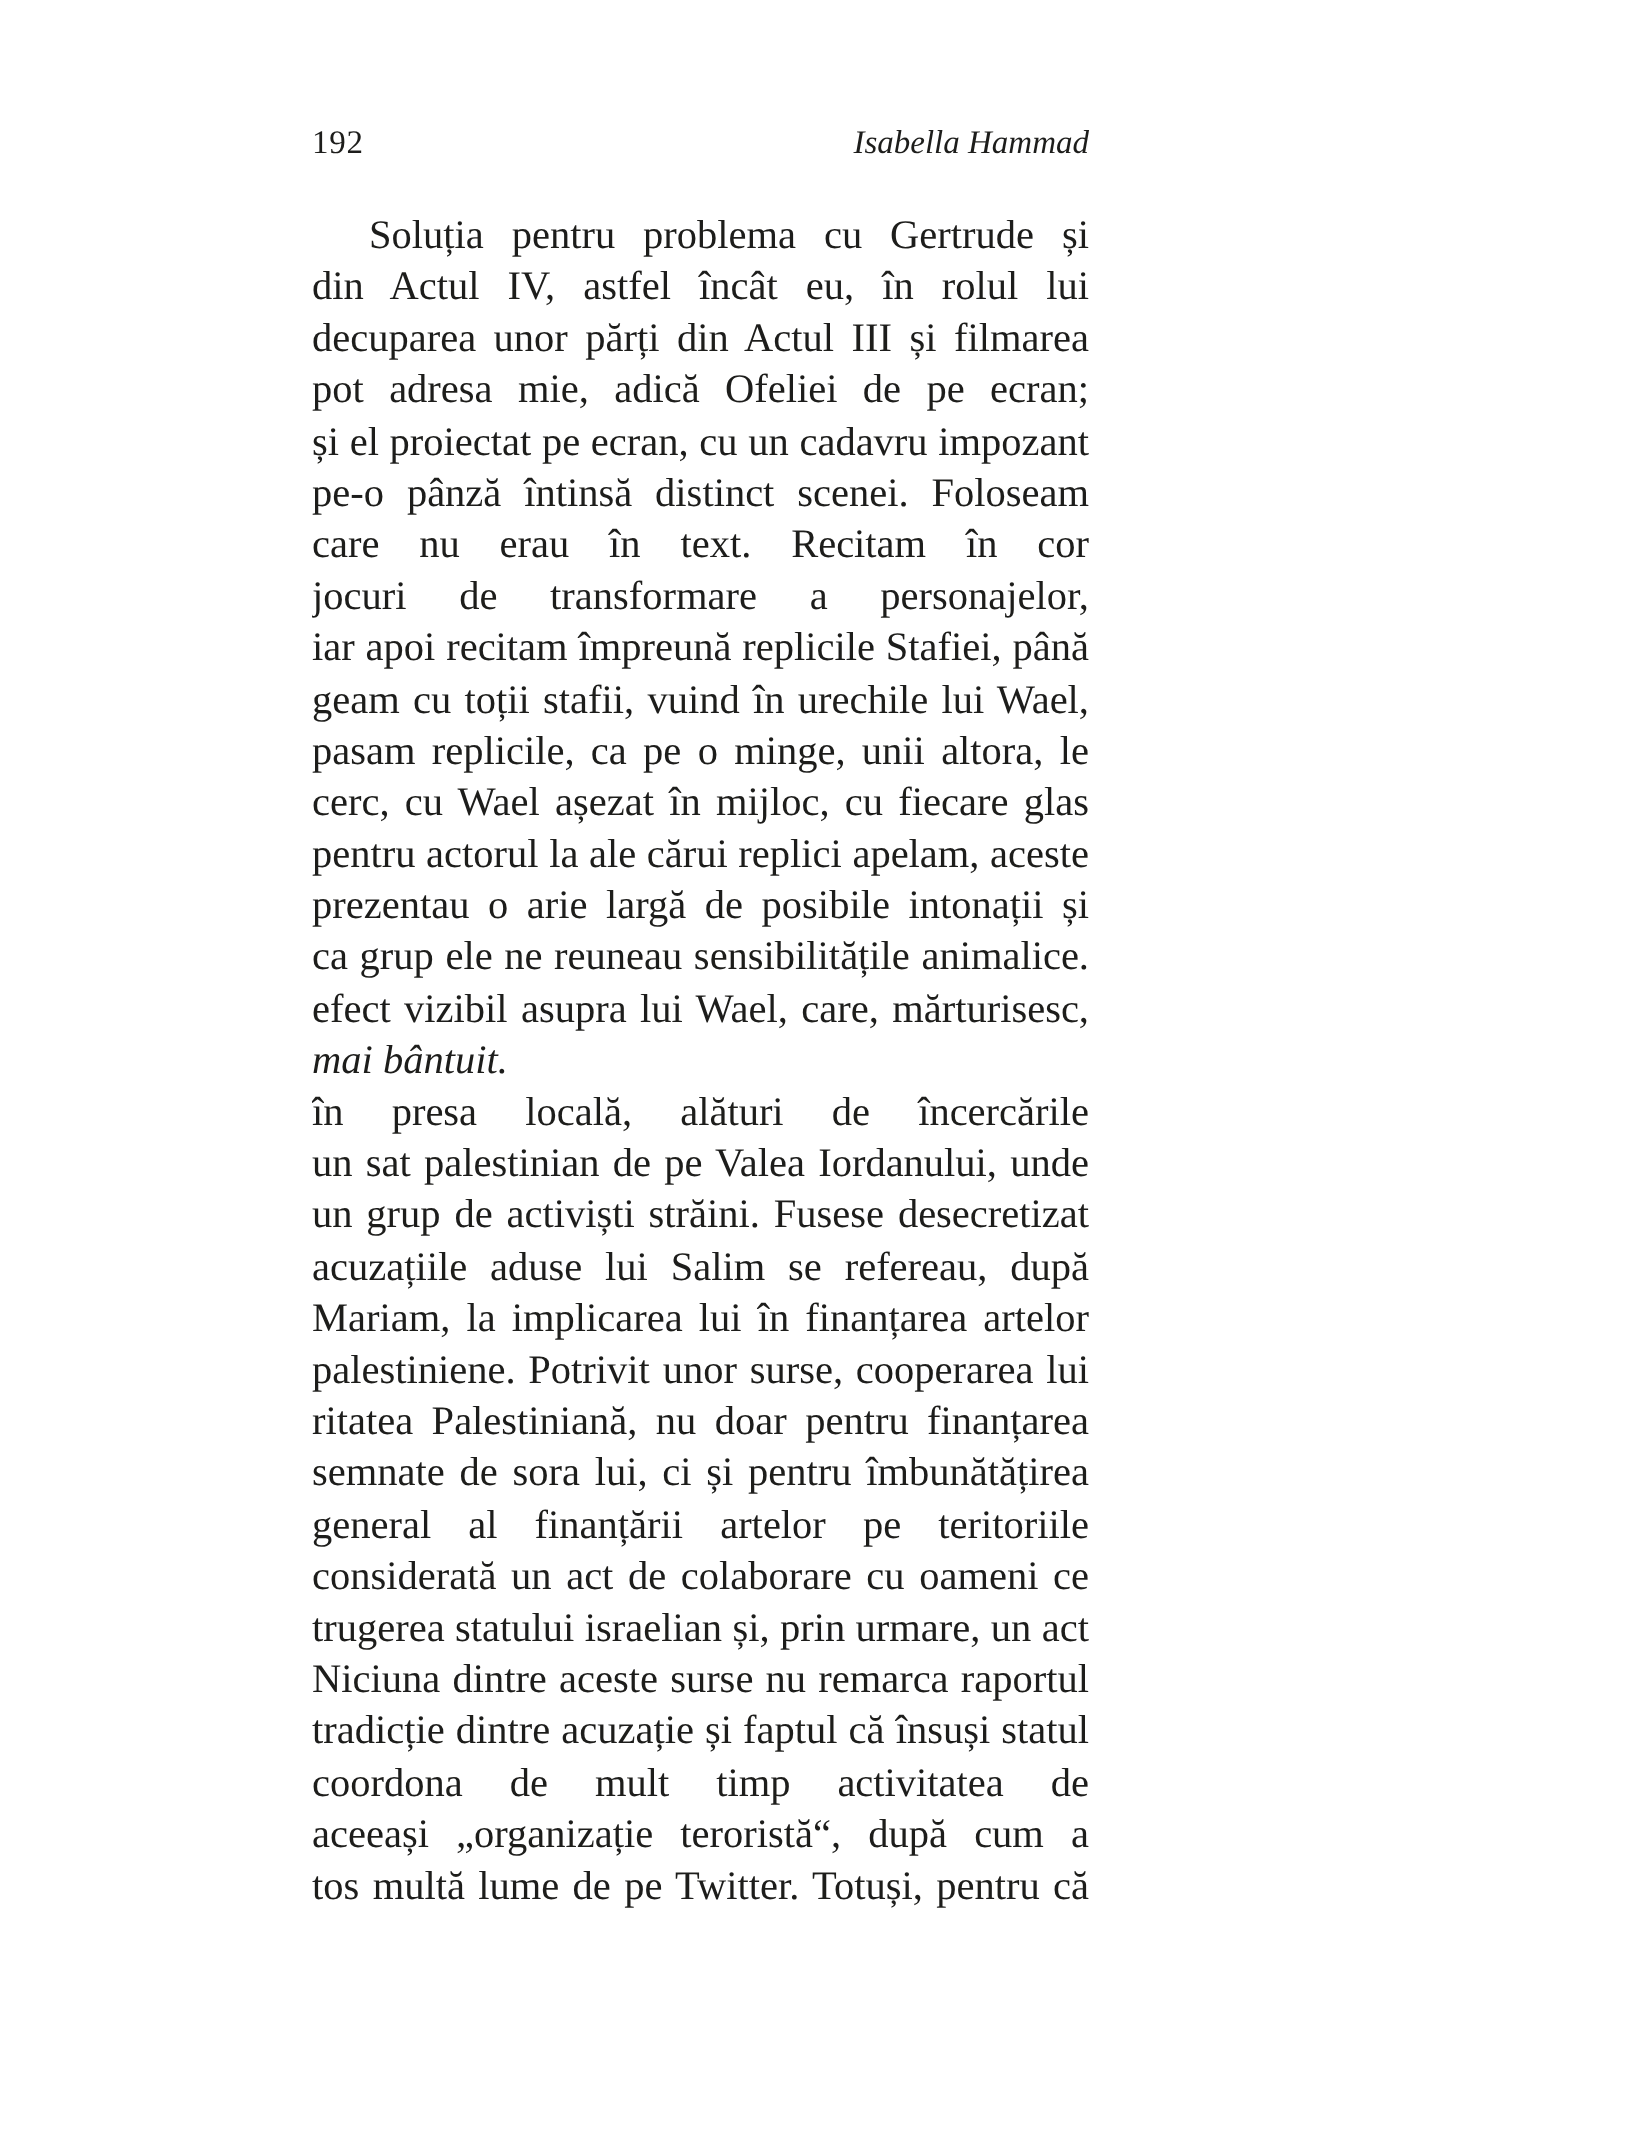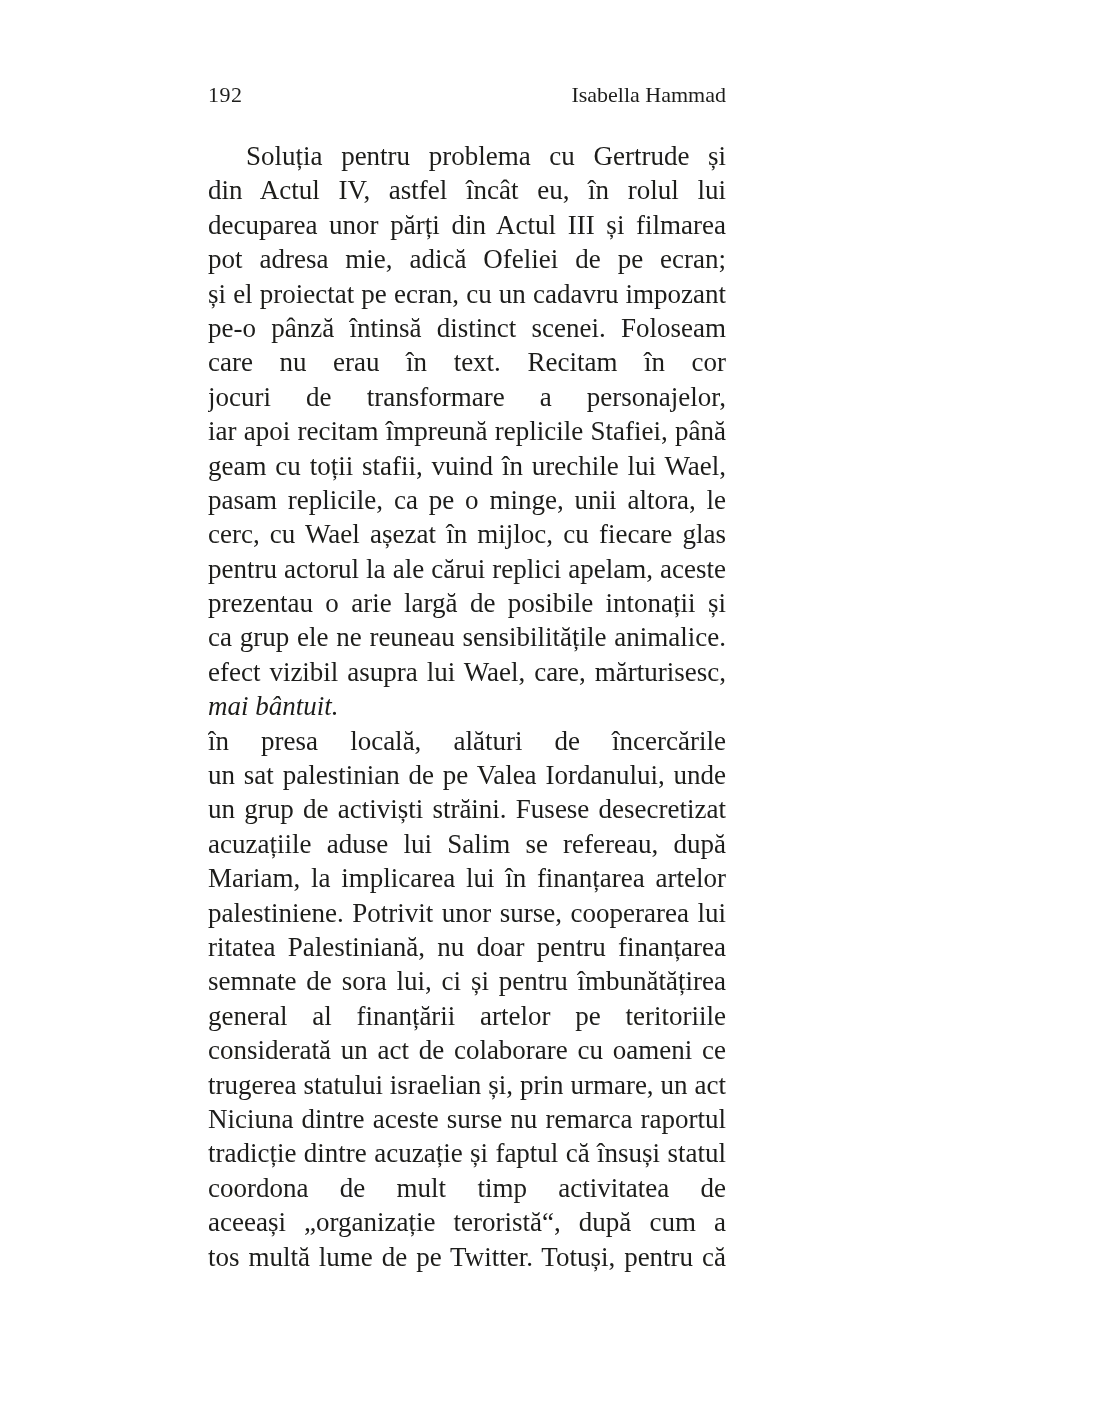--- a/index.html
+++ b/index.html
@@ -23,21 +23,21 @@
     left: 208px;
     right: 198px;
     top: 82px;
     display: flex;
     justify-content: space-between;
     align-items: baseline;
     font-size: 22px;
     line-height: 26px;
   }
   .page-number { letter-spacing: 0.5px; }
-  .author-name { }
+  .author-name { font-style: italic; }
   .page-body {
     position: absolute;
     left: 208px;
     right: 198px;
     top: 139px;
     font-size: 27px;
     line-height: 34.4px;
   }
   .paragraph { margin: 0; padding: 0; }
   .line {

